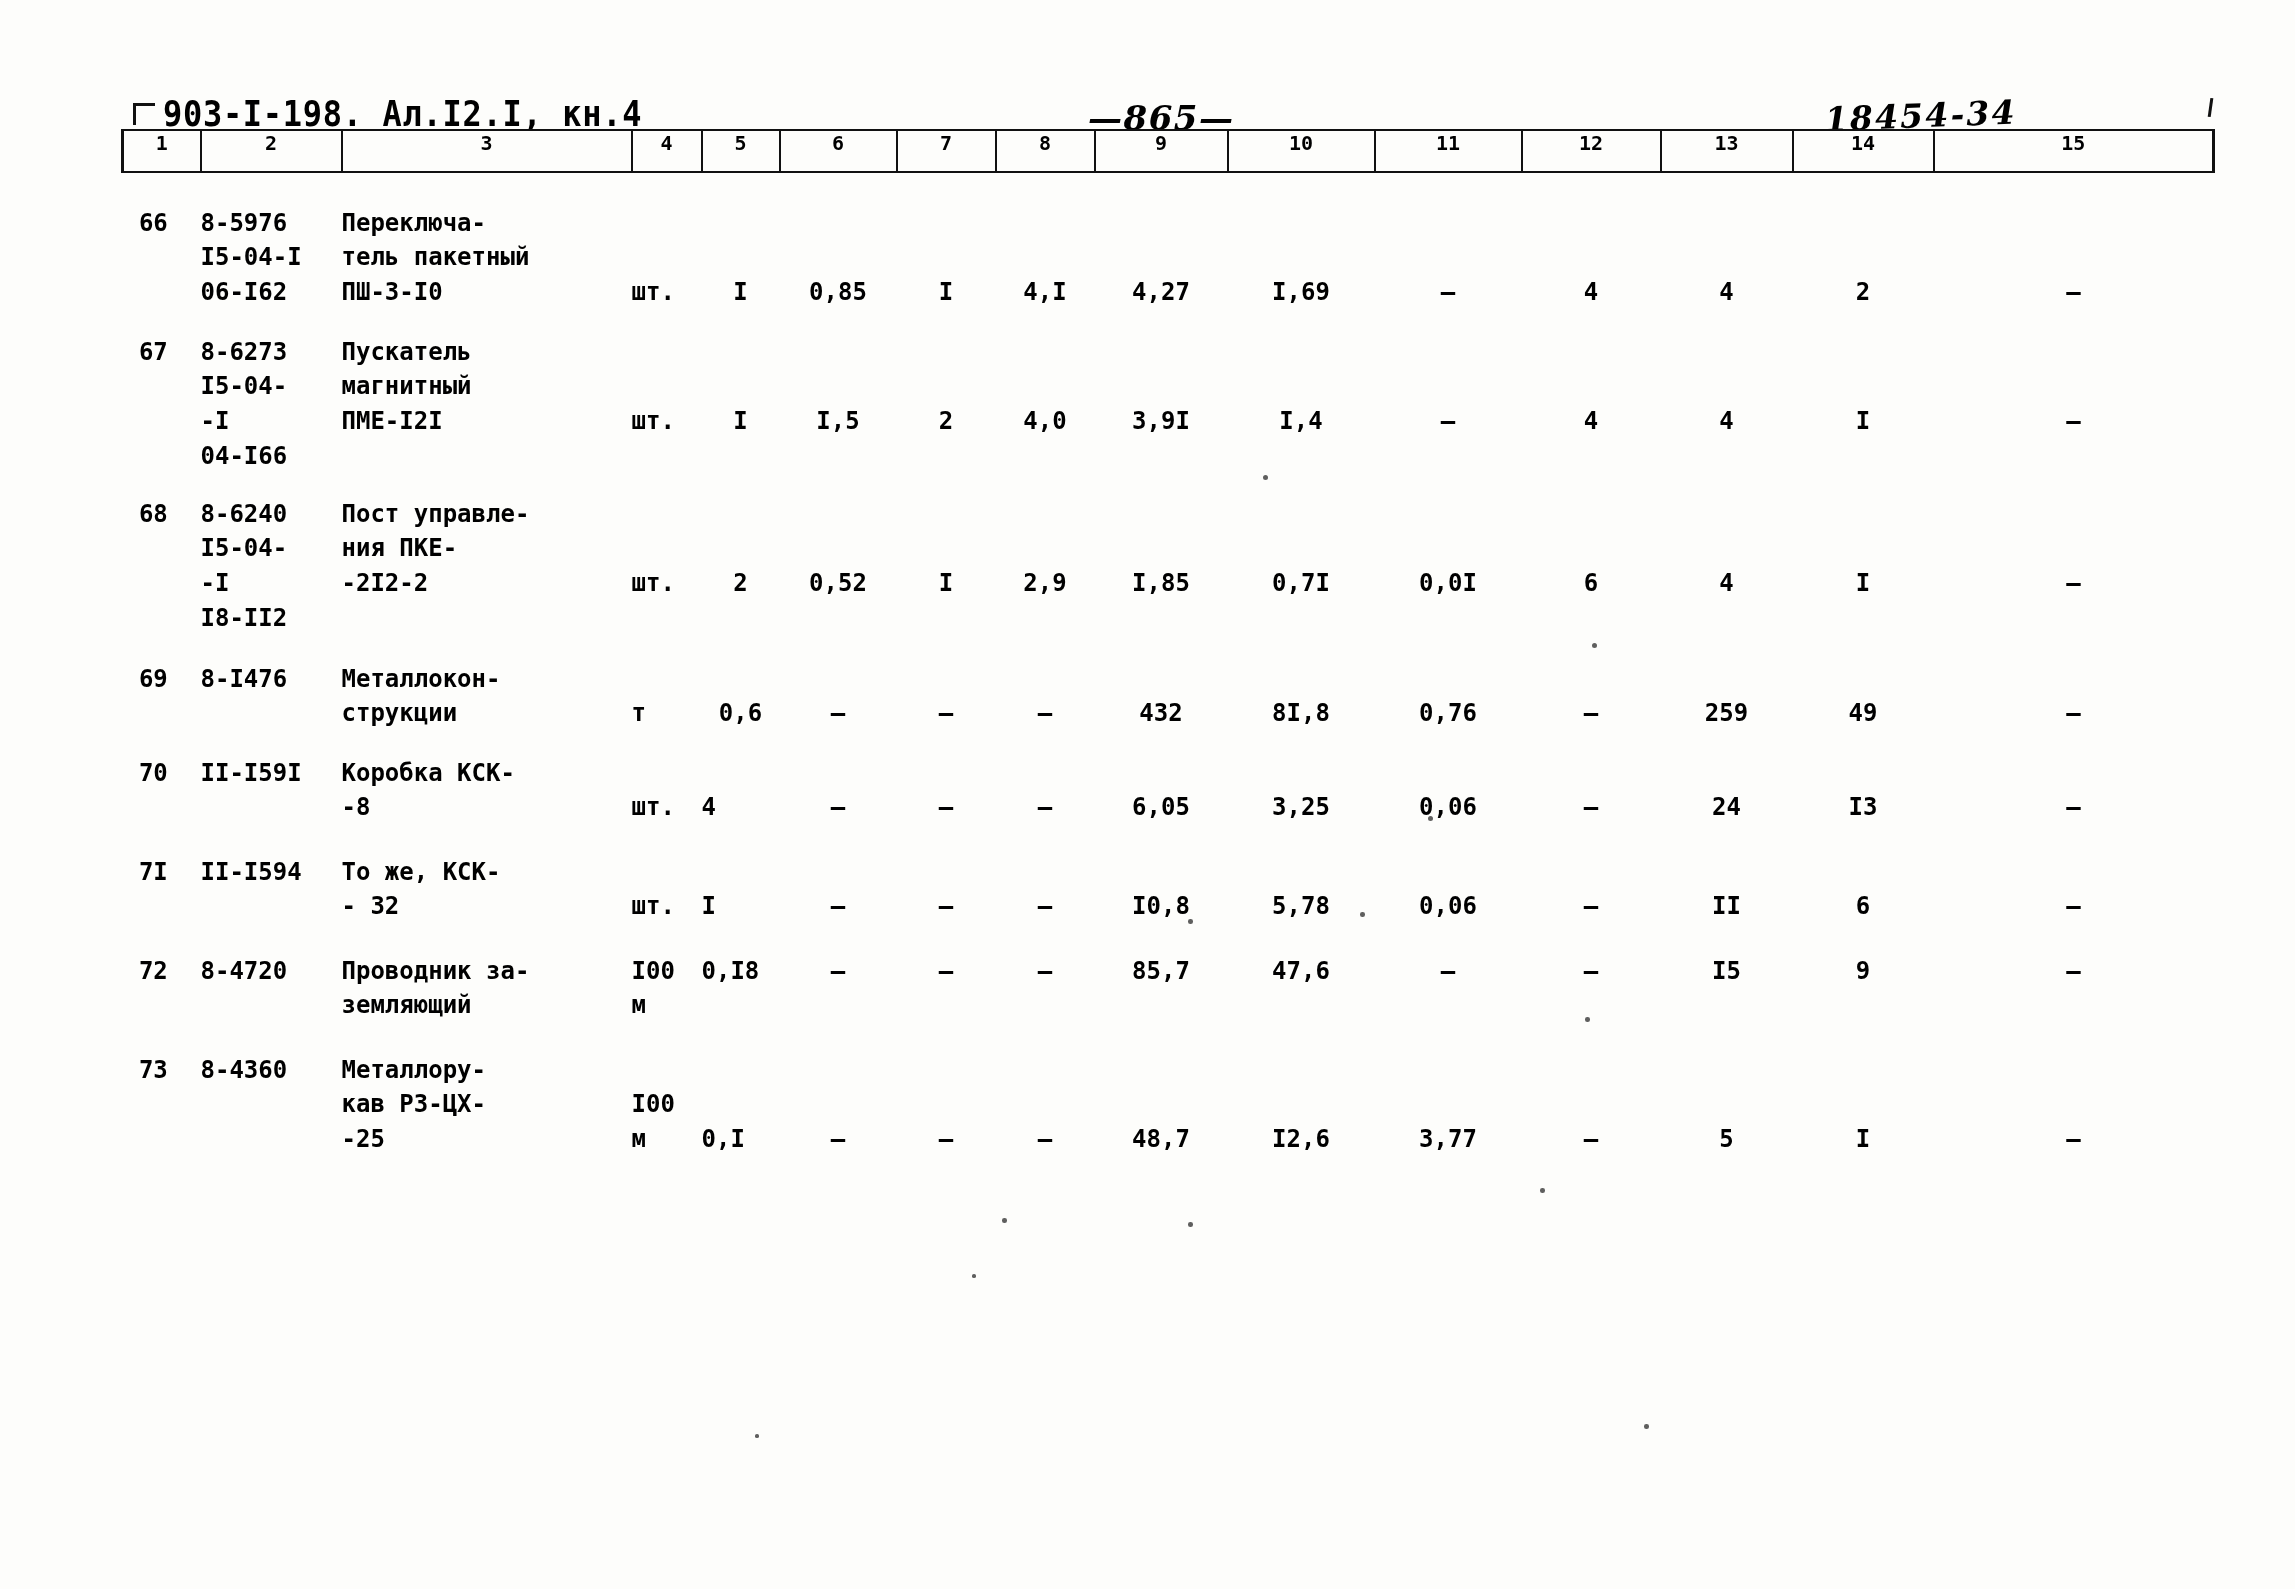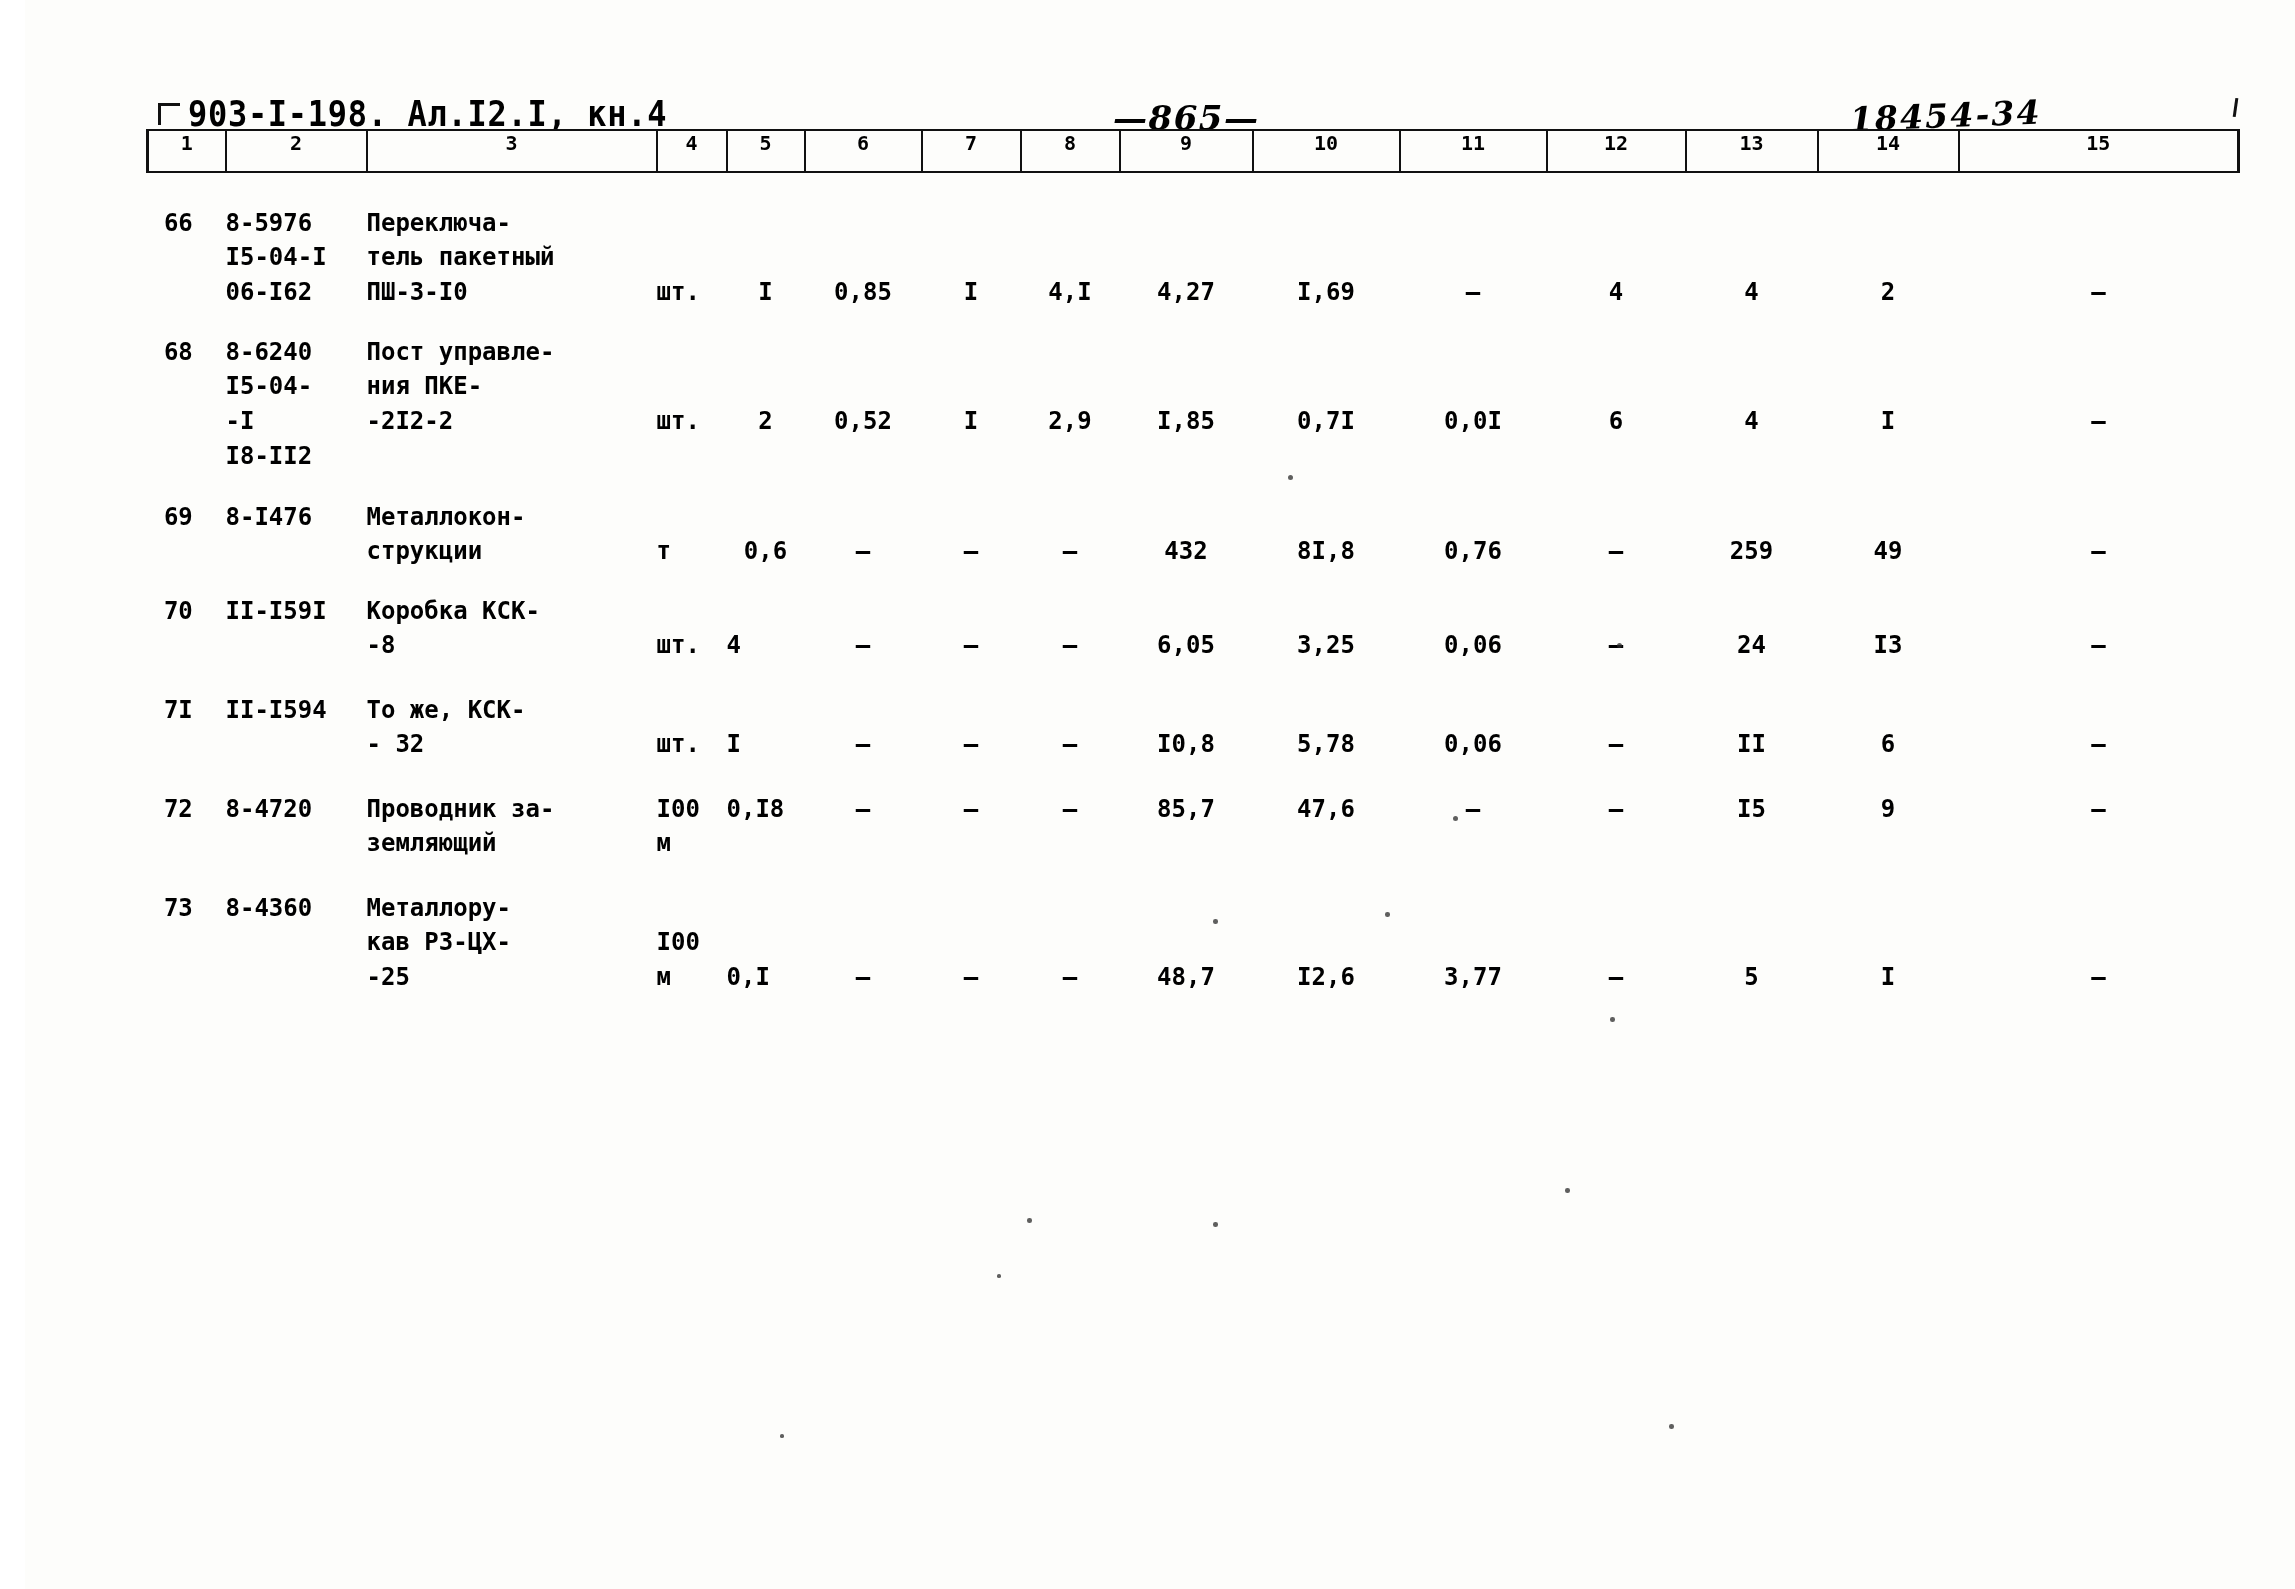--- a/index.html
+++ b/index.html
@@ -13,21 +13,20 @@
     position: relative;
     font-family: "Liberation Serif", serif;
     color: #000000;
     overflow: hidden;
   }
 
   .page {
     position: absolute;
     inset: 0;
     background: #fdfdfb;
-    margin-left: 25px;
   }
 
   
   .topline {
     position: absolute;
     top: 46px;
     left: 0;
     width: 100%;
     height: 52px;
   }
@@ -210,20 +209,42 @@
         <td class="c-val" style="padding-top:97px">4,I</td>
         <td class="c-val" style="padding-top:97px">4,27</td>
         <td class="c-val" style="padding-top:97px">I,69</td>
         <td class="c-val" style="padding-top:97px">–</td>
         <td class="c-val" style="padding-top:97px">4</td>
         <td class="c-val" style="padding-top:97px">4</td>
         <td class="c-val" style="padding-top:97px">2</td>
         <td class="c-val" style="padding-top:97px">–</td>
       </tr>
 
+      <tr class="body-row">
+        <td class="c-num" style="padding-top:30px;padding-left:16.4px">67</td>
+        <td class="c-code" style="padding-top:30px">8-6273
+I5-04-
+-I
+04-I66</td>
+        <td class="c-name" style="padding-top:30px">Пускатель
+магнитный
+ПМЕ-I2I</td>
+        <td class="c-unit" style="padding-top:96px">шт.</td>
+        <td class="c-val" style="padding-top:96px">I</td>
+        <td class="c-val" style="padding-top:96px">I,5</td>
+        <td class="c-val" style="padding-top:96px">2</td>
+        <td class="c-val" style="padding-top:96px">4,0</td>
+        <td class="c-val" style="padding-top:96px">3,9I</td>
+        <td class="c-val" style="padding-top:96px">I,4</td>
+        <td class="c-val" style="padding-top:96px">–</td>
+        <td class="c-val" style="padding-top:96px">4</td>
+        <td class="c-val" style="padding-top:96px">4</td>
+        <td class="c-val" style="padding-top:96px">I</td>
+        <td class="c-val" style="padding-top:96px">–</td>
+      </tr>
 
       <tr class="body-row">
         <td class="c-num" style="padding-top:30px;padding-left:16.4px">68</td>
         <td class="c-code" style="padding-top:30px">8-6240
 I5-04-
 -I
 I8-II2</td>
         <td class="c-name" style="padding-top:30px">Пост управле-
 ния ПКЕ-
 -2I2-2</td>

